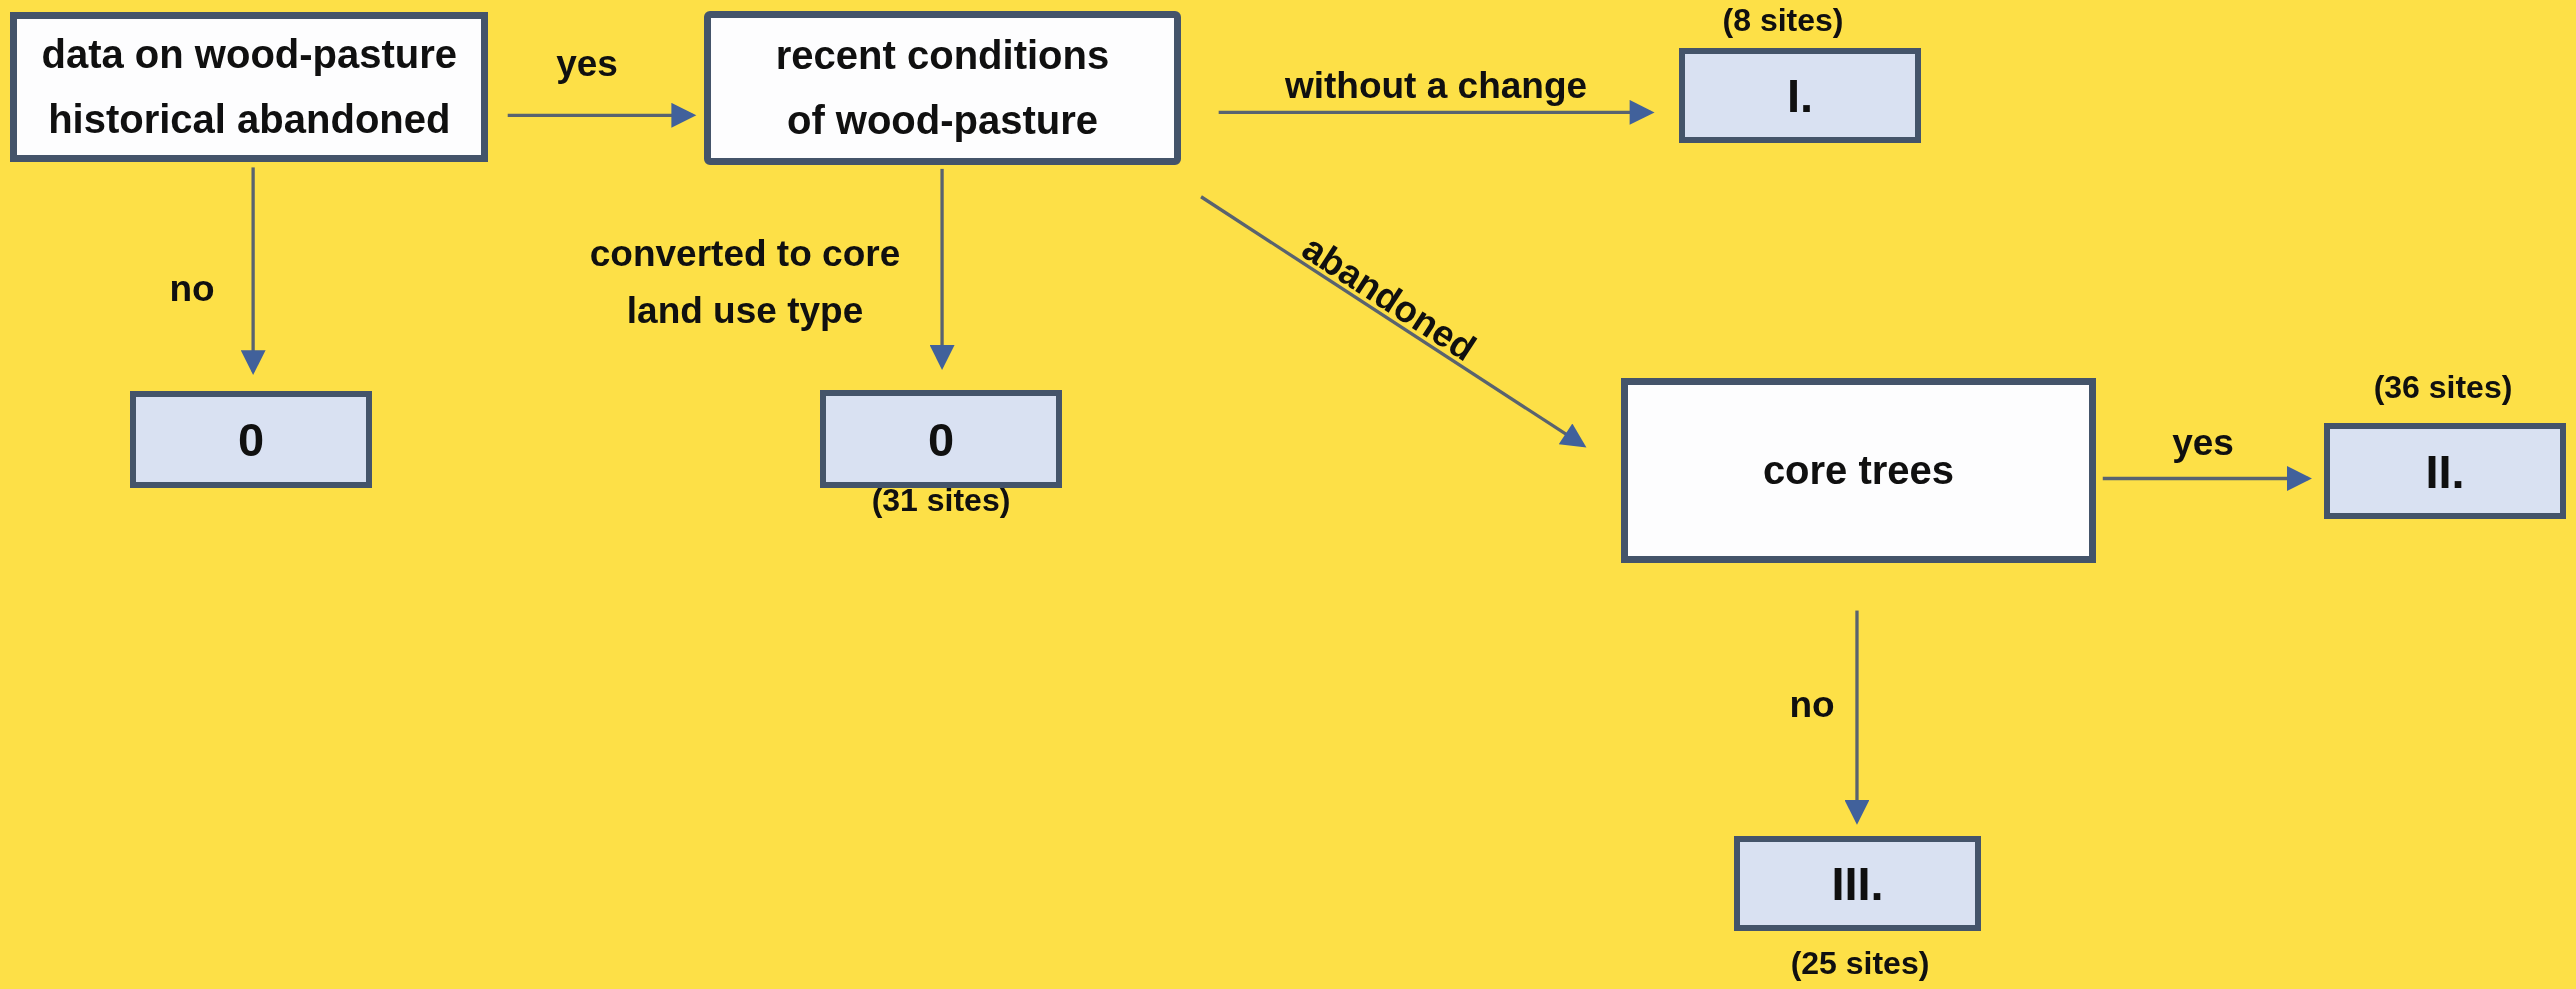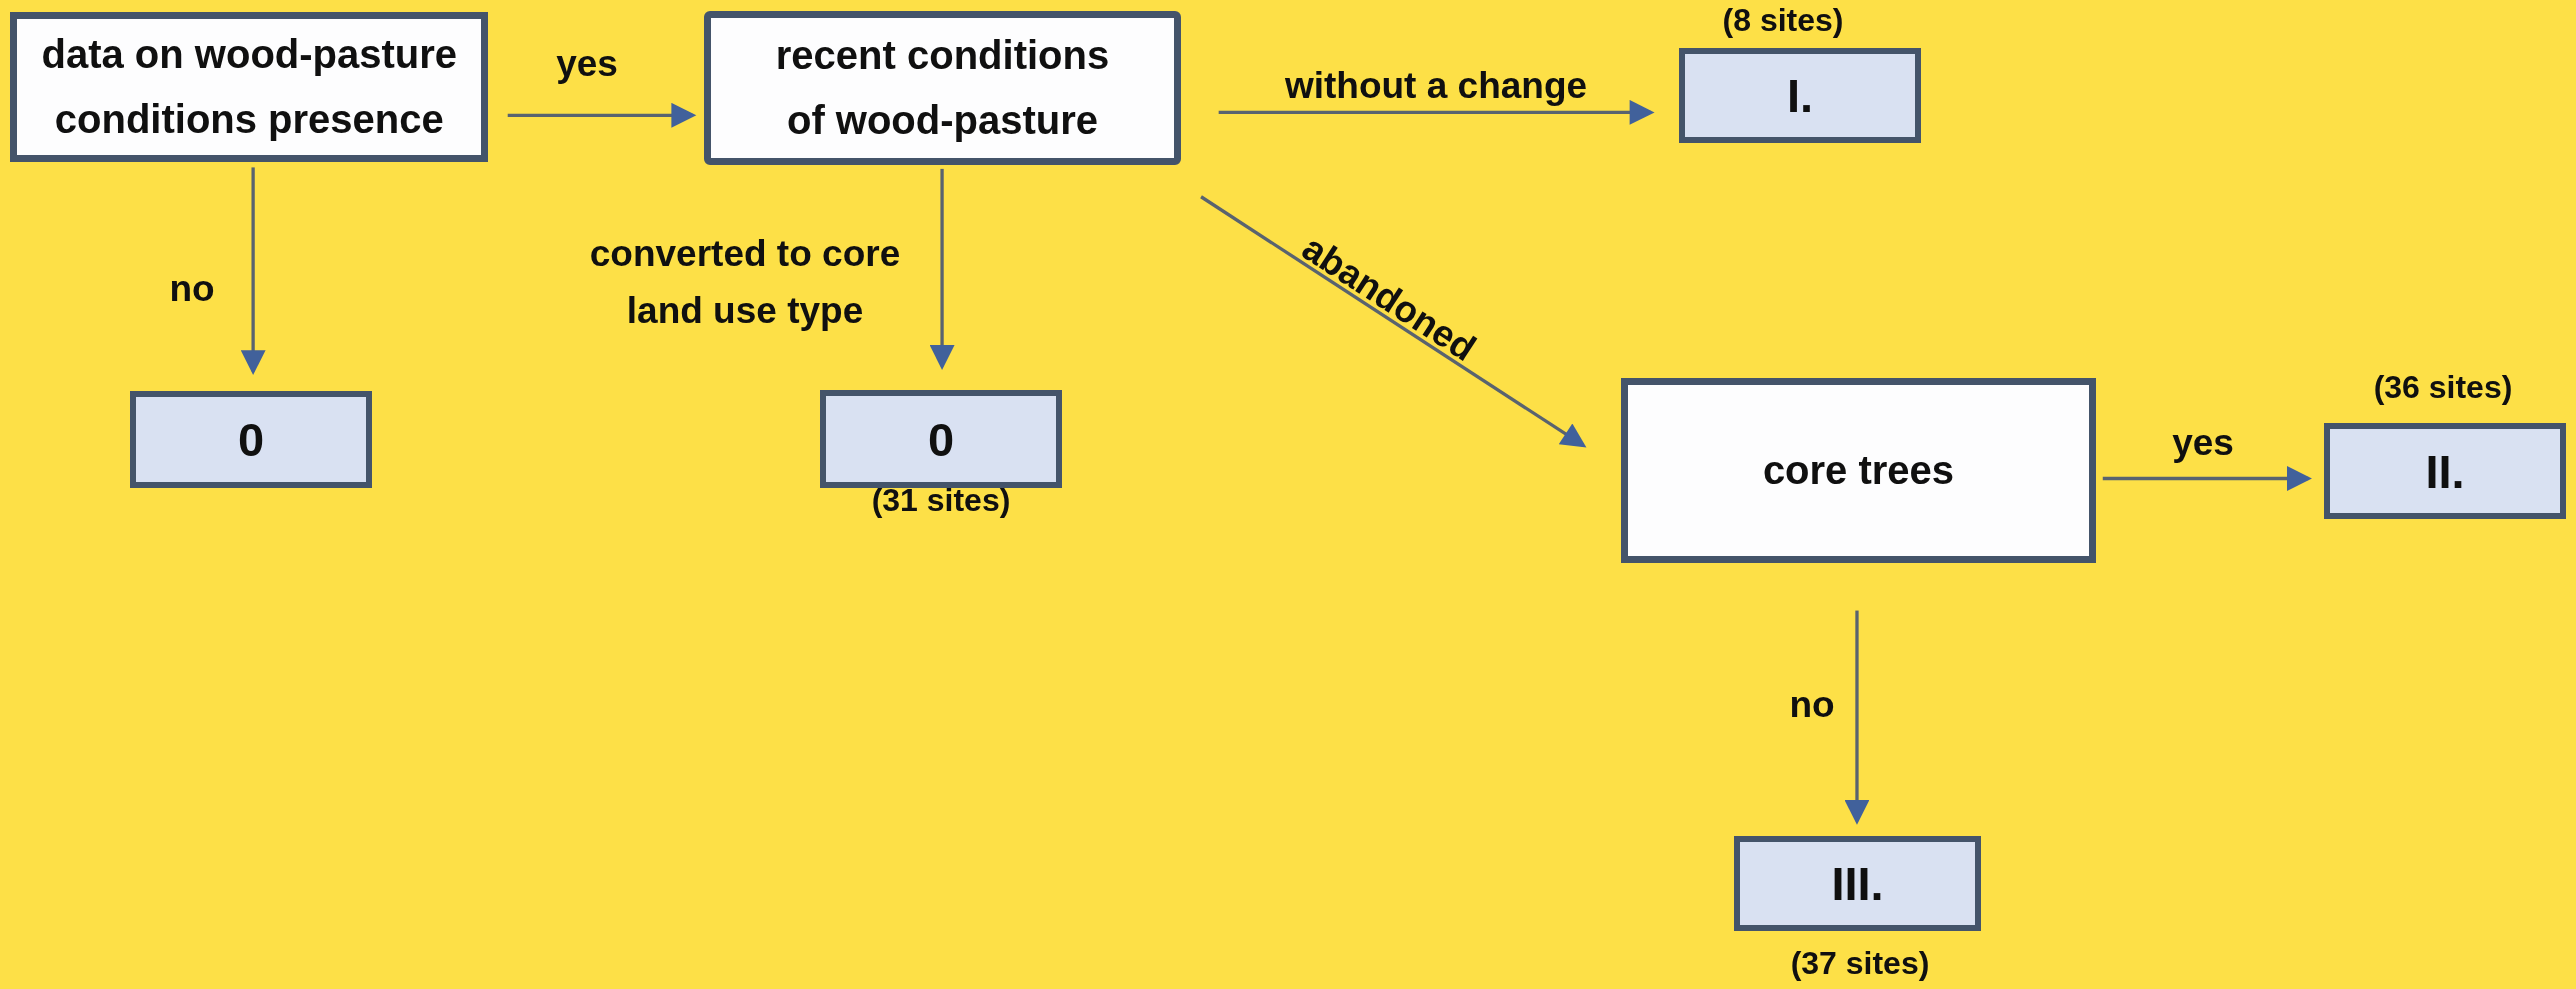--- a/index.html
+++ b/index.html
@@ -101,21 +101,21 @@
       <line x1="1284" y1="230" x2="1284" y2="499" marker-end="url(#ah)"></line>
       <line x1="1661" y1="153" x2="2250" y2="153" marker-end="url(#ah)"></line>
       <line x1="1637" y1="268" x2="2158" y2="607" marker-end="url(#ah)"></line>
       <line x1="2866" y1="652" x2="3146" y2="652" marker-end="url(#ah)"></line>
       <line x1="2531" y1="832" x2="2531" y2="1119" marker-end="url(#ah)"></line>
     </g>
   </svg>
 
   <div id="box-historical" class="node decision">
     <span>data on wood-pasture</span>
-    <span>conditions presence</span>
+    <span>historical abandoned</span>
   </div>
 
   <div id="box-recent" class="node decision">
     <span>recent conditions</span>
     <span>of wood-pasture</span>
   </div>
 
   <div id="box-min30" class="node decision">
     <span>core trees</span>
   </div>
@@ -153,16 +153,16 @@
 
   <div id="label-abandoned" class="edge-label">abandoned</div>
 
   <div id="label-yes-right" class="edge-label">yes</div>
 
   <div id="label-no-right" class="edge-label">no</div>
 
   <div id="label-sites-8" class="sites-label">(8 sites)</div>
   <div id="label-sites-31" class="sites-label">(31 sites)</div>
   <div id="label-sites-36" class="sites-label">(36 sites)</div>
-  <div id="label-sites-25" class="sites-label">(37 sites)</div>
+  <div id="label-sites-25" class="sites-label">(25 sites)</div>
 
 </div>
 
 
 </body></html>

